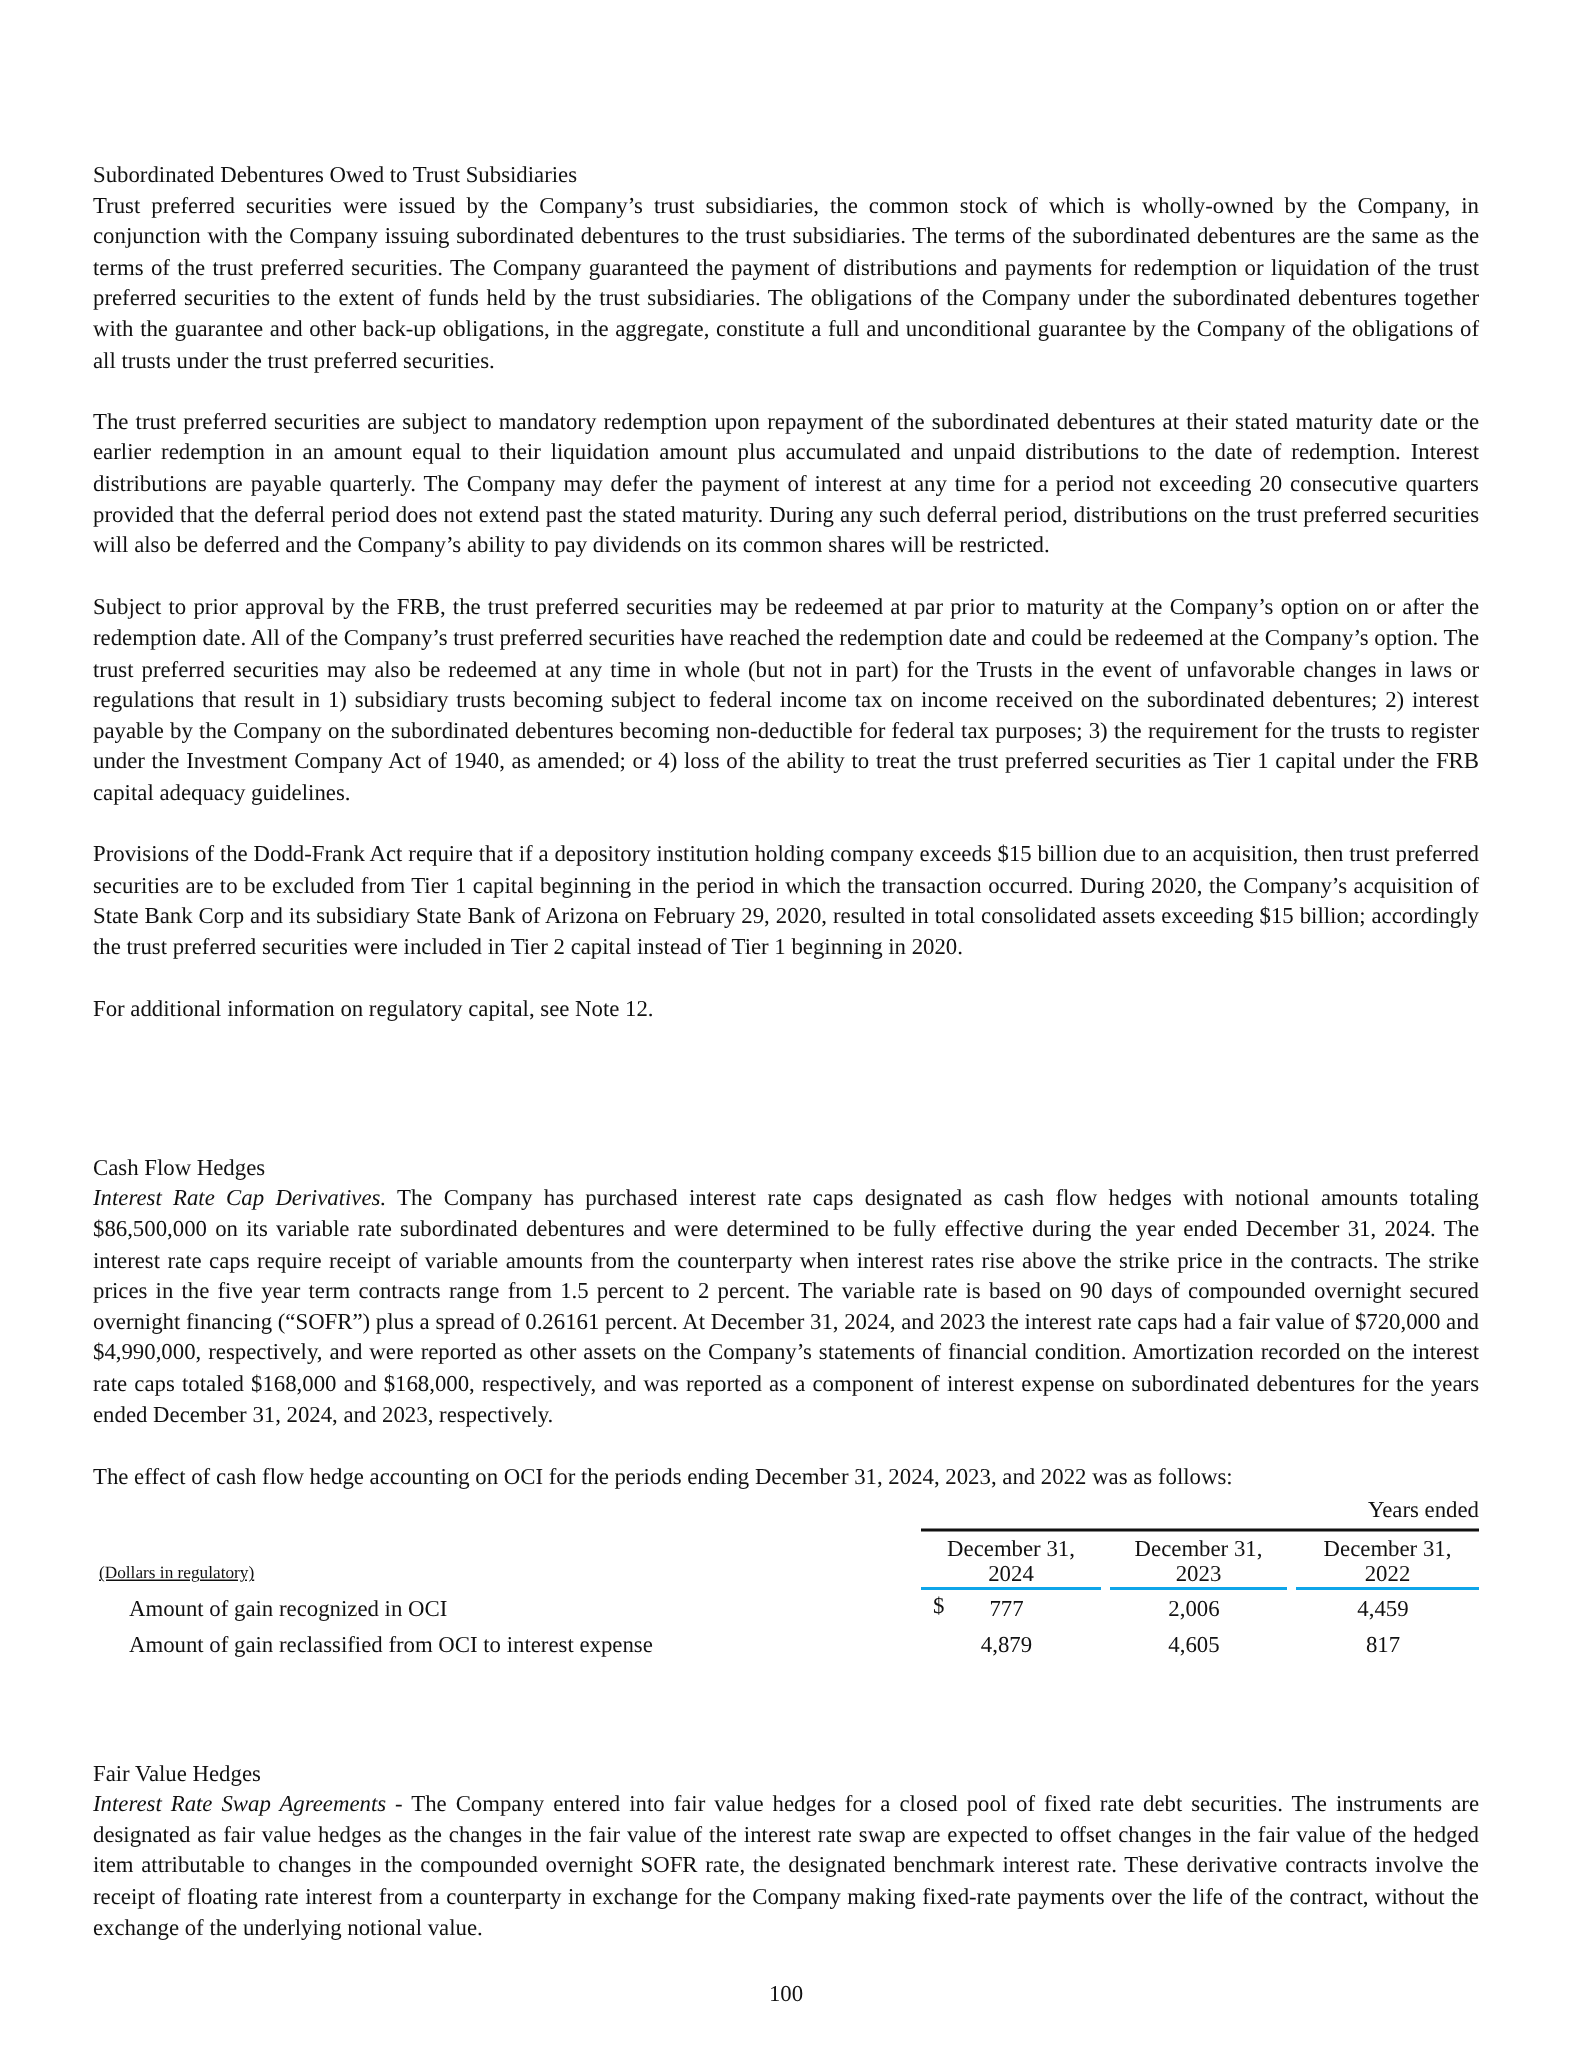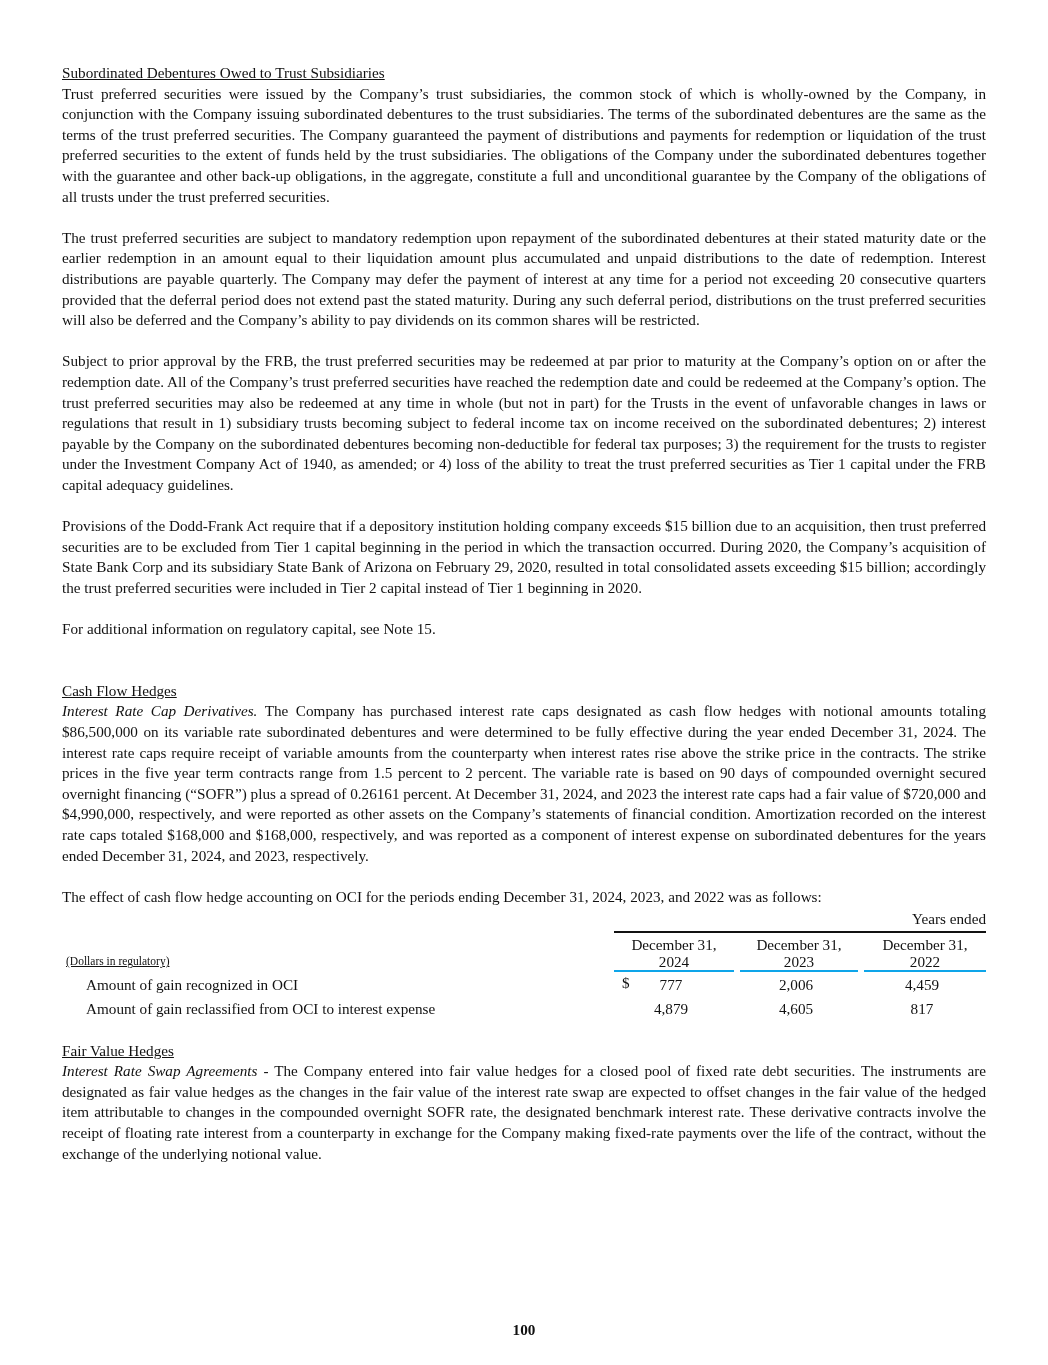--- a/index.html
+++ b/index.html
@@ -3,49 +3,49 @@
   <meta charset="utf-8">
   <style>
     html, body { margin: 0; padding: 0; background: #ffffff; }
     body {
       width: 1048px; height: 1365px; position: relative; overflow: hidden;
       font-family: "Liberation Serif", "DejaVu Serif", serif;
       color: #111111; font-size: 15.2px; line-height: 20.6px;
     }
     .page { position: absolute; left: 62px; top: 63px; width: 924px; }
     p { margin: 0; text-align: justify; }
-    .heading { text-decoration: underline; display: block; }
+    .heading { display: block; margin-top: 44px; }
     .it { font-style: italic; }
     .bold { font-weight: bold; }
     .gap { height: 20.6px; }
     table.fin { border-collapse: separate; border-spacing: 0; width: 924px; margin-top: 2px; }
     table.fin td { padding: 0; vertical-align: bottom; }
     .th-years { text-align: right; border-bottom: 2px solid #111; padding-bottom: 1px !important; }
     .th-col { text-align: center; line-height: 17px; border-bottom: 2px solid #0ea5e9; padding-top: 3px !important; }
     .units { font-size: 11.5px; text-decoration: underline; padding-left: 4px !important; }
     .row-label { padding-left: 24px !important; height: 24px; }
     .num { text-align: center; padding-right: 6px !important; }
     .dollar { text-align: left; padding-left: 4px !important; }
     .sp { width: 6px; }
-    .page-num { position: absolute; top: 1320px; left: 0; width: 1048px; text-align: center; font-weight: bold; }
+    .page-num { position: absolute; top: 1320px; left: 0; width: 1048px; text-align: center; }
   </style>
 </head>
 <body>
 
 <div class="page">
   <span class="heading">Subordinated Debentures Owed to Trust Subsidiaries</span>
   <p>Trust preferred securities were issued by the Company’s trust subsidiaries, the common stock of which is wholly-owned by the Company, in conjunction with the Company issuing subordinated debentures to the trust subsidiaries.  The terms of the subordinated debentures are the same as the terms of the trust preferred securities.  The Company guaranteed the payment of distributions and payments for redemption or liquidation of the trust preferred securities to the extent of funds held by the trust subsidiaries.  The obligations of the Company under the subordinated debentures together with the guarantee and other back-up obligations, in the aggregate, constitute a full and unconditional guarantee by the Company of the obligations of all trusts under the trust preferred securities.</p>
   <div class="gap"></div>
   <p>The trust preferred securities are subject to mandatory redemption upon repayment of the subordinated debentures at their stated maturity date or the earlier redemption in an amount equal to their liquidation amount plus accumulated and unpaid distributions to the date of redemption.  Interest distributions are payable quarterly.  The Company may defer the payment of interest at any time for a period not exceeding 20 consecutive quarters provided that the deferral period does not extend past the stated maturity.  During any such deferral period, distributions on the trust preferred securities will also be deferred and the Company’s ability to pay dividends on its common shares will be restricted.</p>
   <div class="gap"></div>
   <p>Subject to prior approval by the FRB, the trust preferred securities may be redeemed at par prior to maturity at the Company’s option on or after the redemption date.  All of the Company’s trust preferred securities have reached the redemption date and could be redeemed at the Company’s option.  The trust preferred securities may also be redeemed at any time in whole (but not in part) for the Trusts in the event of unfavorable changes in laws or regulations that result in 1) subsidiary trusts becoming subject to federal income tax on income received on the subordinated debentures; 2) interest payable by the Company on the subordinated debentures becoming non-deductible for federal tax purposes; 3) the requirement for the trusts to register under the Investment Company Act of 1940, as amended; or 4) loss of the ability to treat the trust preferred securities as Tier 1 capital under the FRB capital adequacy guidelines.</p>
   <div class="gap"></div>
   <p>Provisions of the Dodd-Frank Act require that if a depository institution holding company exceeds $15 billion due to an acquisition, then trust preferred securities are to be excluded from Tier 1 capital beginning in the period in which the transaction occurred.  During 2020, the Company’s acquisition of State Bank Corp and its subsidiary State Bank of Arizona on February 29, 2020, resulted in total consolidated assets exceeding $15 billion; accordingly the trust preferred securities were included in Tier 2 capital instead of Tier 1 beginning in 2020.</p>
   <div class="gap"></div>
-  <p>For additional information on regulatory capital, see Note 15.</p>
+  <p>For additional information on regulatory capital, see Note 12.</p>
   <div class="gap"></div>
   <div class="gap"></div>
 
   <span class="heading">Cash Flow Hedges</span>
   <p><span class="it">Interest Rate Cap Derivatives.</span><span>  The Company has purchased interest rate caps designated as cash flow hedges with notional amounts totaling $86,500,000 on its variable rate subordinated debentures and were determined to be fully effective during the year  ended December 31, 2024.  The interest rate caps require receipt of variable amounts from the counterparty when interest rates rise above the strike price in the contracts.  The strike prices in the five year term contracts range from 1.5 percent to 2 percent. The variable rate is based on 90 days of compounded overnight secured overnight financing (“SOFR”) plus a spread of 0.26161 percent. At December 31, 2024, and 2023 the interest rate caps had a fair value of $720,000 and $4,990,000, respectively, and were reported as other assets on the Company’s statements of financial condition.  Amortization recorded on the interest rate caps totaled $168,000 and $168,000, respectively, and was reported as a component of interest expense on subordinated debentures for the years ended December 31, 2024, and 2023, respectively.</span></p>
   <div class="gap"></div>
   <p>The effect of cash flow hedge accounting on OCI for the periods ending December 31, 2024, 2023, and 2022 was as follows:</p>
 
   <table class="fin">
     <colgroup>

